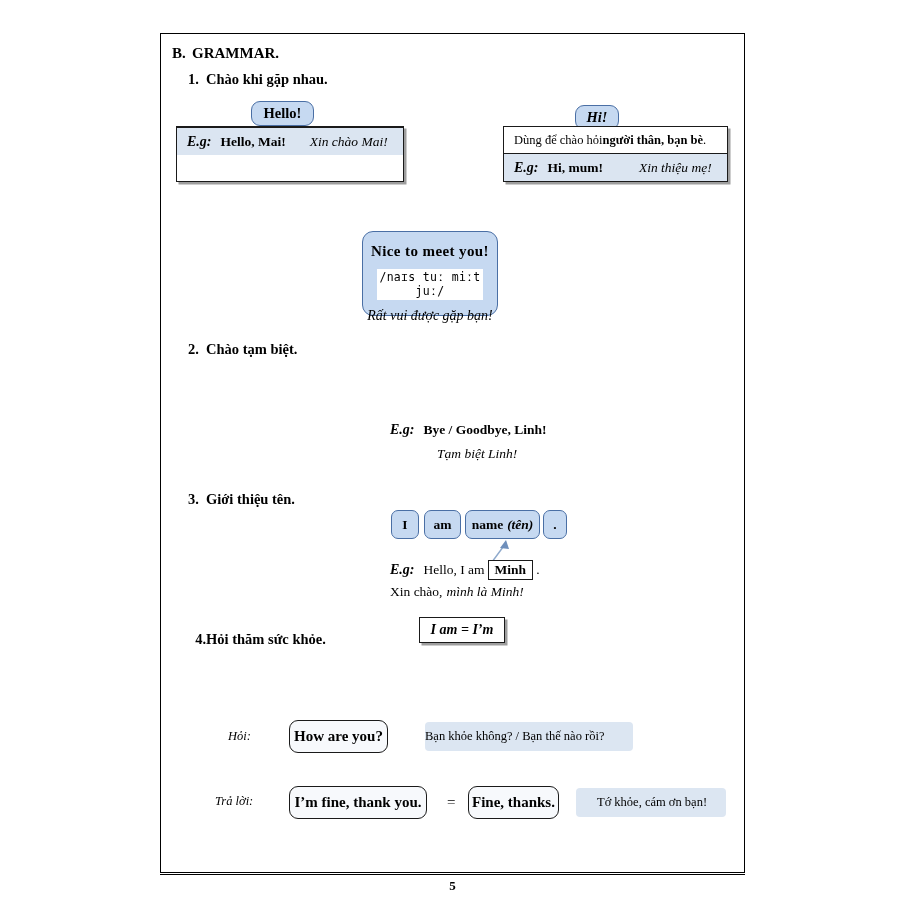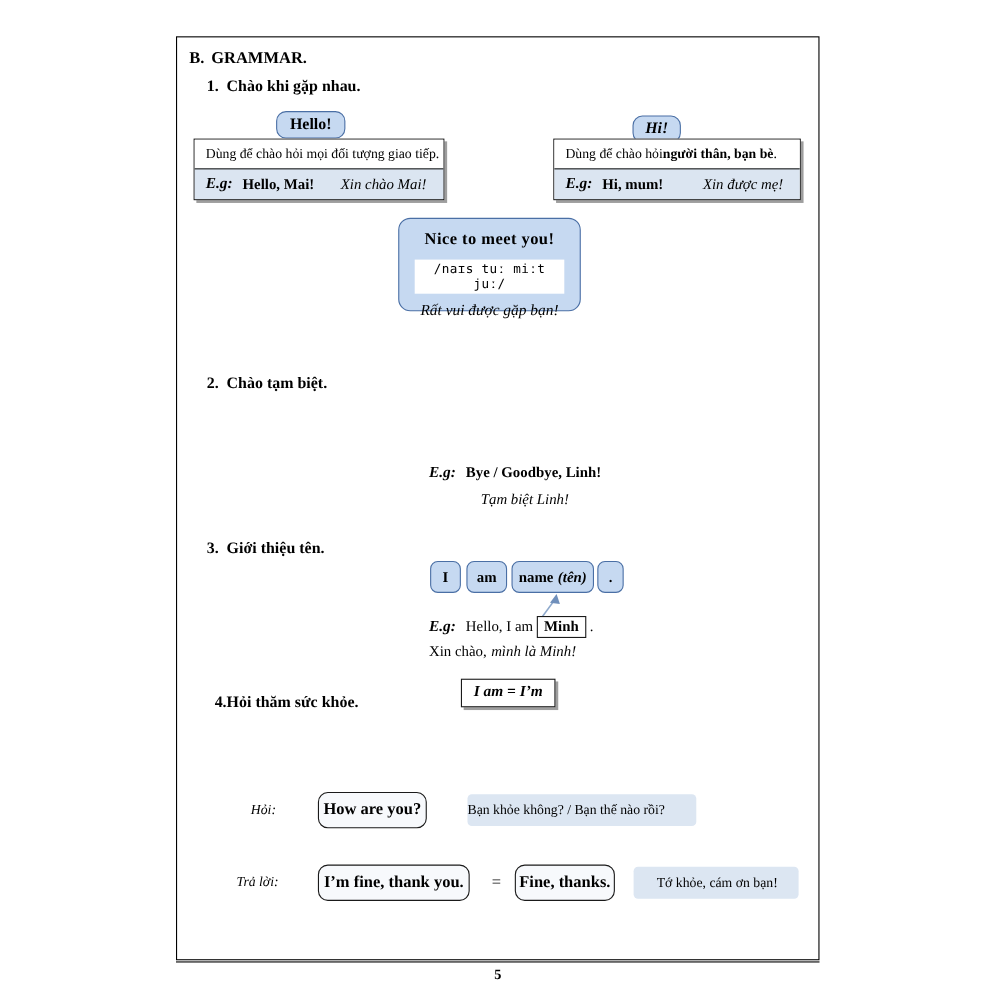--- a/index.html
+++ b/index.html
@@ -286,48 +286,45 @@
 
   <div class="sub-title" style="left:188px; top:71px;">
     <span class="num">1.</span><span>Chào khi gặp nhau.</span>
   </div>
 
   <div class="chip abs" style="left:251px; top:101px; width:63px; height:25px;">
     <span>Hello!</span>
   </div>
 
   <div class="expl-table abs" style="left:176px; top:126px; width:228px; height:56px;">
-    <div class="expl-row-top">
-      <span>Dùng để chào hỏi mọi đối tượng giao tiếp.</span>
-    </div>
     <div class="expl-row-bottom">
       <span class="eg">E.g:</span>
       <span class="en-bold">Hello, Mai!</span>
       <span class="vn-ital" style="margin-left:24px;">Xin chào Mai!</span>
     </div>
   </div>
 
   <div class="chip abs" style="left:575px; top:105px; width:44px; height:25px;font-style:italic;">
     <span>Hi!</span>
   </div>
 
   <div class="expl-table abs" style="left:503px; top:126px; width:225px; height:56px;">
     <div class="expl-row-top">
       <span>Dùng để chào hỏi </span>
         <span class="en-bold">người thân, bạn bè</span>
         <span>.</span>
     </div>
     <div class="expl-row-bottom">
       <span class="eg">E.g:</span>
       <span class="en-bold">Hi, mum!</span>
-      <span class="vn-ital" style="margin-left:36px;">Xin được mẹ!</span>
+      <span class="vn-ital" style="margin-left:36px;">Xin thiệu mẹ!</span>
     </div>
   </div>
 
-  <div class="meet-panel abs" style="left:362px; top:198px; width:166px; height:85px;">
+  <div class="meet-panel abs" style="left:362px; top:231px; width:136px; height:85px;">
     <div class="meet-line1">Nice  to   meet  you!</div>
     <div class="meet-ipa">/naɪs  tuː  miːt   juː/</div>
     <div class="meet-line3">Rất vui được gặp bạn!</div>
   </div>
 
   <div class="sub-title" style="left:188px; top:341px;">
     <span class="num">2.</span><span>Chào tạm biệt.</span>
   </div>
 
 

